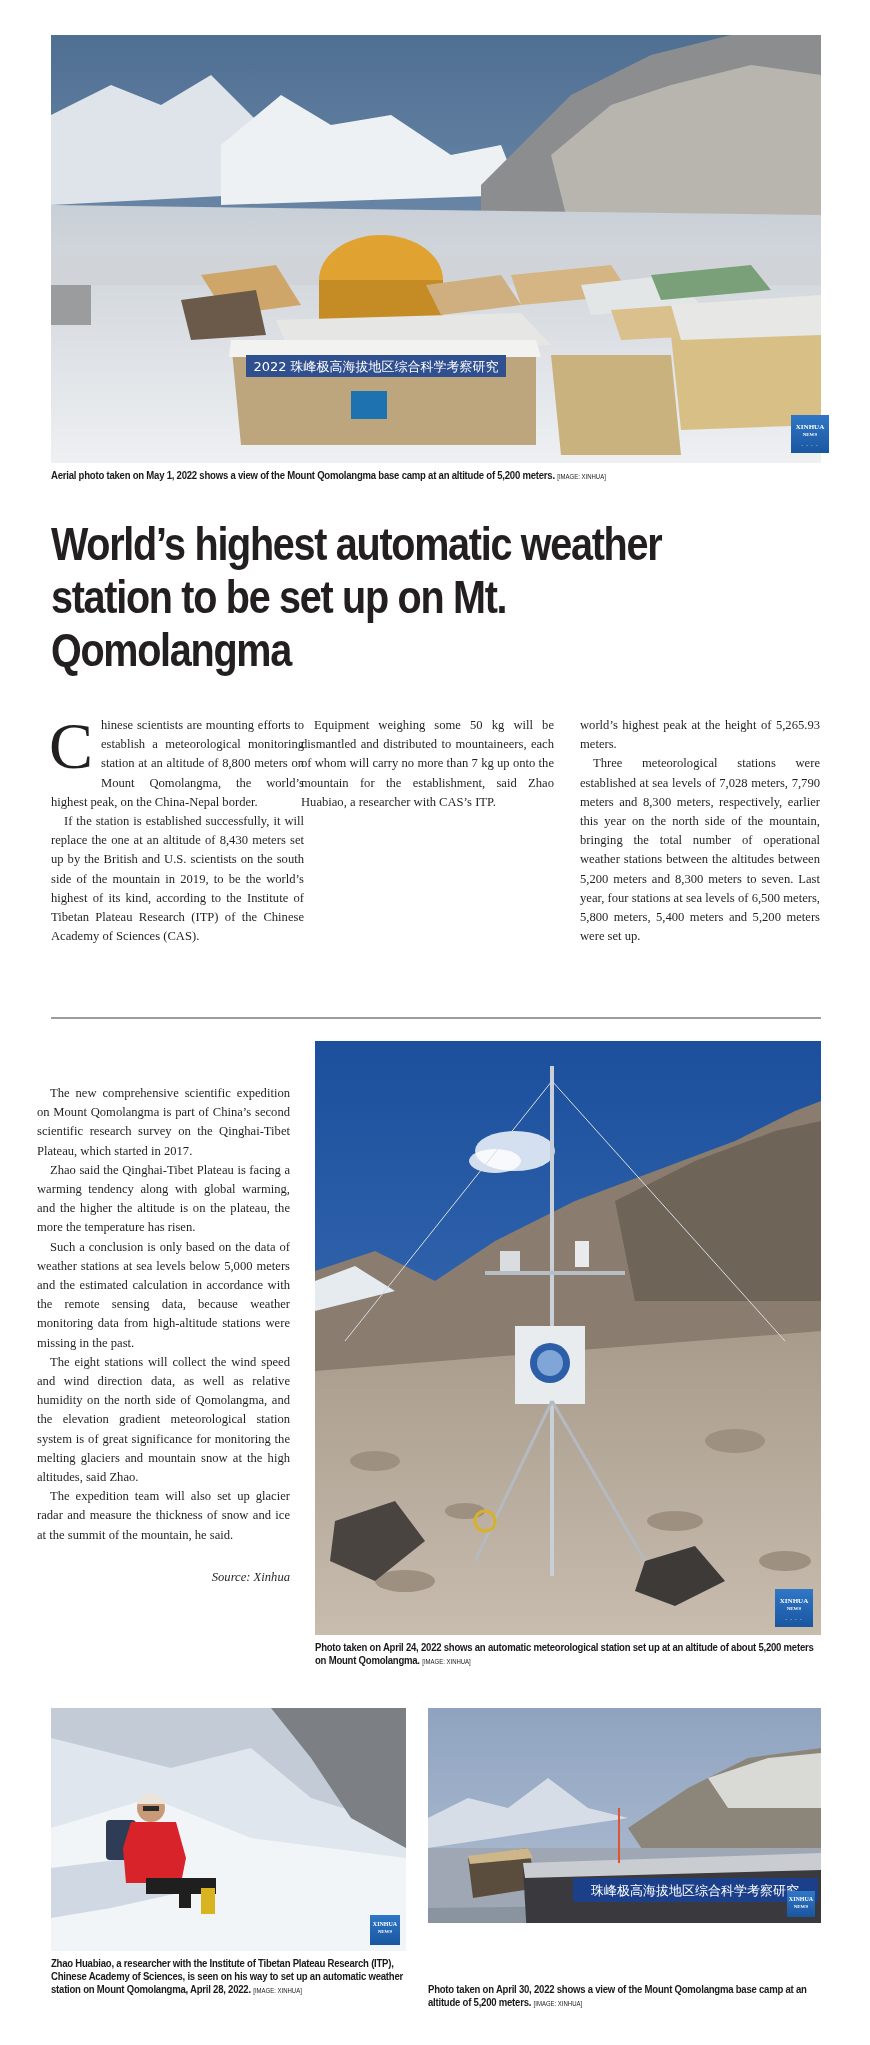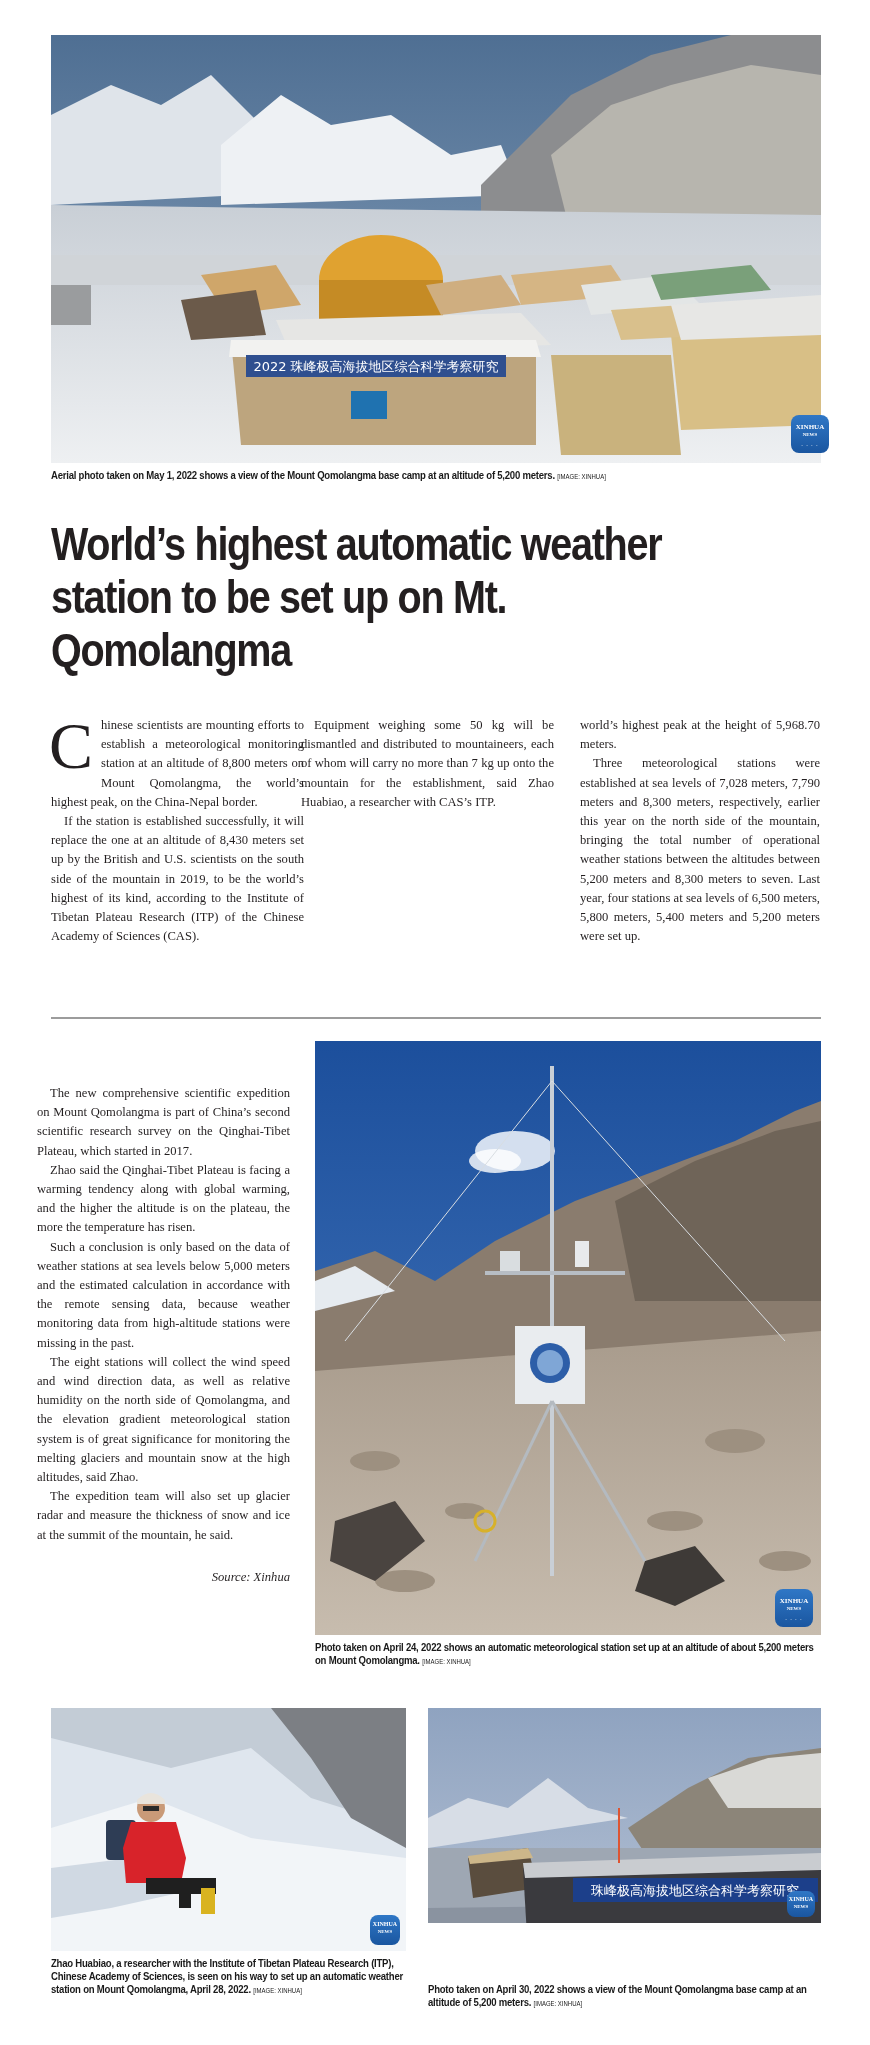--- a/index.html
+++ b/index.html
@@ -37,21 +37,21 @@
   .col p.noindent { text-indent: 0; }
   .dropcap {
     float: left; font-size: 66px; line-height: 56px; margin: 2px 8px 0 -2px;
     font-family: "Liberation Serif", serif; color: #231f20;
   }
   .source { text-align: right; font-style: italic; margin-top: 23px; text-indent: 0 !important; }
 
   .divider { position: absolute; left: 51px; top: 1017px; width: 770px; height: 2px; background: #9c9c9c; }
 
   .xinhua-badge {
-    position: absolute; width: 38px; height: 38px; border-radius: 8px;
+    position: absolute; width: 38px; height: 38px; border-radius: 0;
     background: linear-gradient(180deg, #2f77c6 0%, #1a56a0 100%);
     color: #fff; font-family: "Liberation Serif", serif; text-align: center;
     font-size: 7px; line-height: 8px; font-weight: bold; padding-top: 8px;
   }
   .xinhua-badge .news { font-size: 5px; display: block; }
   .xinhua-badge .dots { display: block; margin-top: 3px; font-size: 5px; letter-spacing: 1px; }
 </style>
 </head>
 <body>
 
@@ -111,21 +111,21 @@
 <div class="col" style="left:51px; top:716px;">
   <p class="noindent"><span class="dropcap">C</span><span>hinese scientists are mounting efforts to establish a meteorological monitoring station at an altitude of 8,800 meters on Mount Qomolangma, the world’s highest peak, on the China-Nepal border.</span></p>
   <p>If the station is established successfully, it will replace the one at an altitude of 8,430 meters set up by the British and U.S. scientists on the south side of the mountain in 2019, to be the world’s highest of its kind, according to the Institute of Tibetan Plateau Research (ITP) of the Chinese Academy of Sciences (CAS).</p>
 </div>
 
 <div class="col" style="left:301px; top:716px;">
   <p>Equipment weighing some 50 kg will be dismantled and distributed to mountaineers, each of whom will carry no more than 7 kg up onto the mountain for the establishment, said Zhao Huabiao, a researcher with CAS’s ITP.</p>
 </div>
 
 <div class="col" style="left:580px; top:716px; width:240px;">
-  <p class="noindent">world’s highest peak at the height of 5,968.70 meters.</p>
+  <p class="noindent">world’s highest peak at the height of 5,265.93 meters.</p>
   <p>Three meteorological stations were established at sea levels of 7,028 meters, 7,790 meters and 8,300 meters, respectively, earlier this year on the north side of the mountain, bringing the total number of operational weather stations between the altitudes between 5,200 meters and 8,300 meters to seven. Last year, four stations at sea levels of 6,500 meters, 5,800 meters, 5,400 meters and 5,200 meters were set up.</p>
 </div>
 
 <div class="divider"></div>
 
 <div class="col" style="left:37px; top:1084px;">
   <p>The new comprehensive scientific expedition on Mount Qomolangma is part of China’s second scientific research survey on the Qinghai-Tibet Plateau, which started in 2017.</p>
   <p>Zhao said the Qinghai-Tibet Plateau is facing a warming tendency along with global warming, and the higher the altitude is on the plateau, the more the temperature has risen.</p>
   <p>Such a conclusion is only based on the data of weather stations at sea levels below 5,000 meters and the estimated calculation in accordance with the remote sensing data, because weather monitoring data from high-altitude stations were missing in the past.</p>
   <p>The eight stations will collect the wind speed and wind direction data, as well as relative humidity on the north side of Qomolangma, and the elevation gradient meteorological station system is of great significance for monitoring the melting glaciers and mountain snow at the high altitudes, said Zhao.</p>

